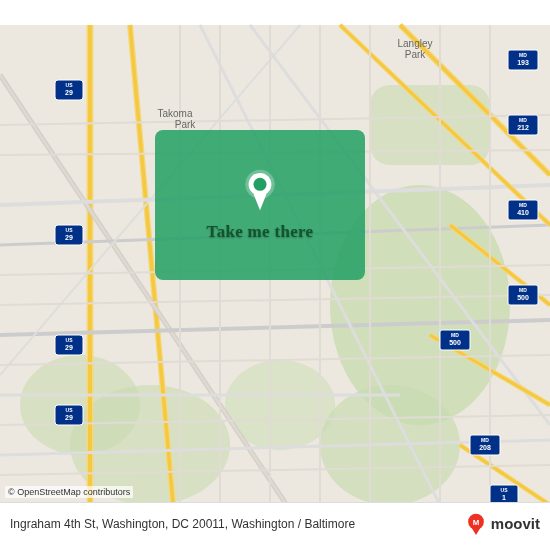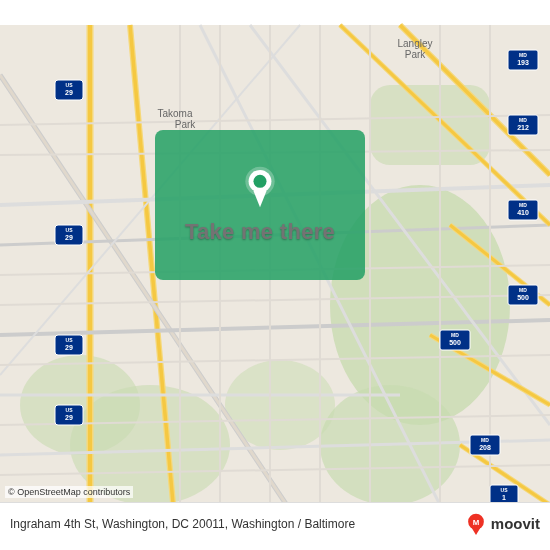--- a/index.html
+++ b/index.html
@@ -45,26 +45,27 @@
 
     #location-pin {
       width: 44px;
       height: 44px;
       margin-bottom: 10px;
     }
 
     #take-me-button {
       background: transparent;
       border: none;
-      color: #737373;
-      font-size: 22px;
+      color: #14532d;
+      font-size: 17px;
       font-weight: 600;
       cursor: pointer;
       text-shadow: 0 1px 2px rgba(0,0,0,0.3);
       letter-spacing: 0.3px;
+      font-family: Liberation Serif, serif;
     }
 
     
     #bottom-bar {
       position: absolute;
       bottom: 0;
       left: 0;
       width: 100%;
       background: white;
       padding: 8px 10px 13px 10px;

